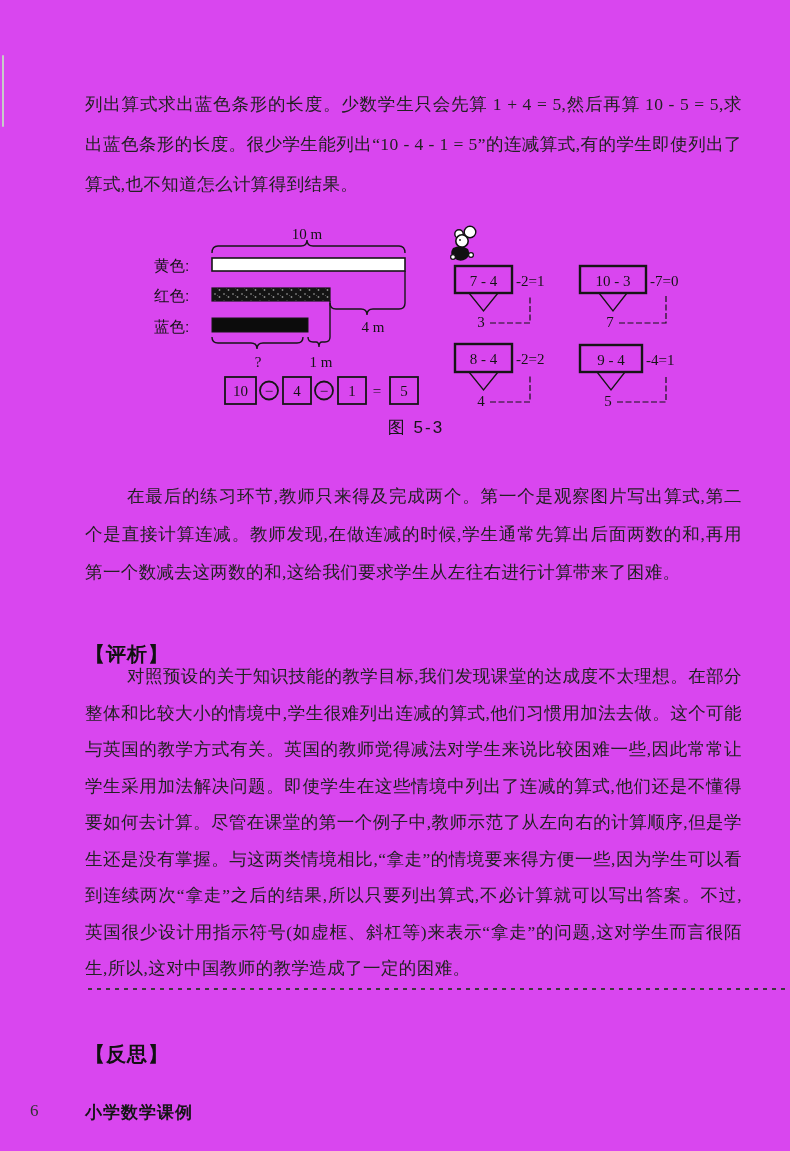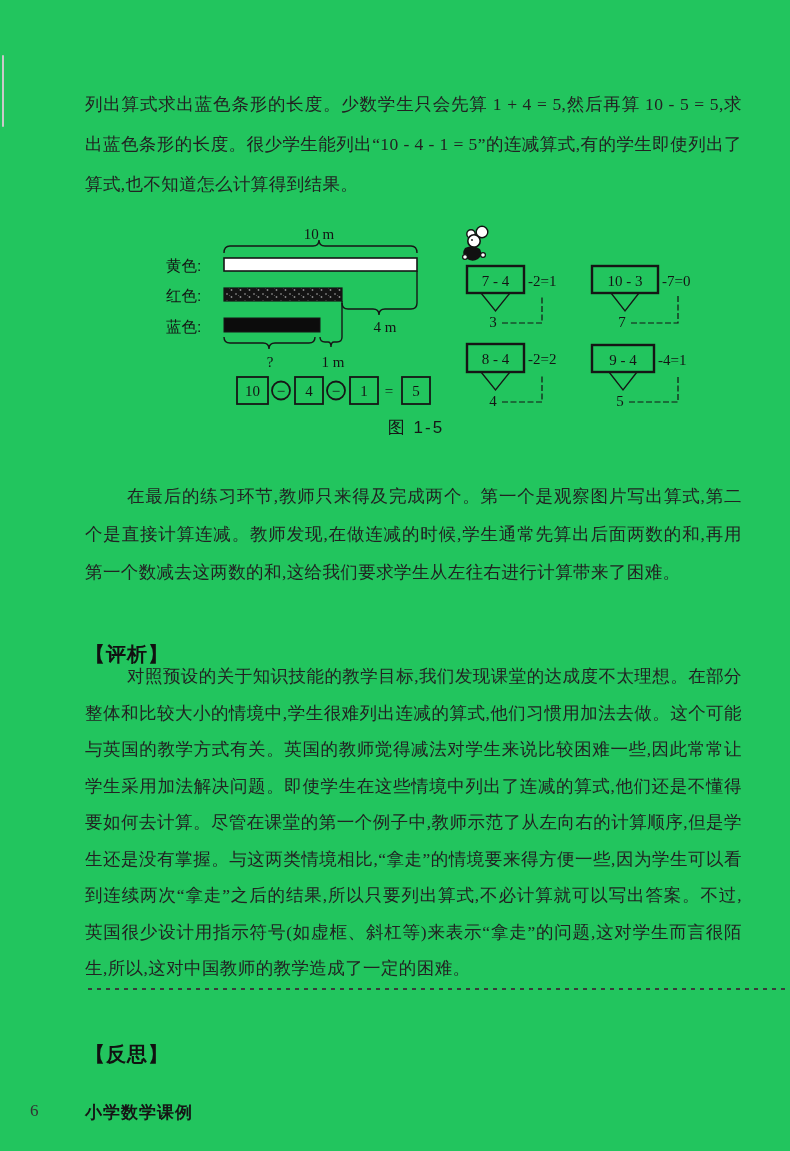--- a/index.html
+++ b/index.html
@@ -1,19 +1,19 @@
 <!DOCTYPE html>
 <html><head>
 <meta charset="utf-8">
 <style>
   html,body{margin:0;padding:0;background:#ffffff;}
   .page{
     position:relative;
     width:790px;height:1151px;
-    background:#22c55e;
+    background:#d946ef;
     overflow:hidden;
     font-family:"Liberation Serif","DejaVu Serif",serif;
     color:#1c1c1c;
   }
   .body-text{
     position:absolute;
     left:85px;width:657px;
     font-size:17.5px;
     line-height:40px;
     text-align:justify;
@@ -22,21 +22,21 @@
   }
   .indent{text-indent:2.4em;}
   .p3{line-height:36.5px;}
   .sec-header{
     position:absolute;left:85px;
     font-family:"Liberation Sans","DejaVu Sans",sans-serif;
     font-weight:bold;
     font-size:20px;color:#111;
     letter-spacing:1px;
   }
-  .fig-wrap{position:absolute;left:90px;top:222px;width:644px;height:192px;}
+  .fig-wrap{position:absolute;left:78px;top:222px;width:644px;height:192px;}
   .fig-caption{
     position:absolute;top:416px;left:0;width:790px;
     text-align:center;
     font-family:"Liberation Sans","DejaVu Sans",sans-serif;
     font-size:17px;color:#161616;
     letter-spacing:2px;
     padding-left:42px;box-sizing:border-box;
   }
   .dashed-divider{
     position:absolute;left:88px;top:988px;width:700px;height:2px;
@@ -171,21 +171,21 @@
         <rect x="502" y="123" width="62" height="27" stroke-width="2.4"></rect>
         <text x="533" y="142.5" text-anchor="middle" class="svg-num" stroke="none" fill="#141414">9 - 4</text>
         <text x="568" y="142.5" class="svg-num" stroke="none" fill="#141414">-4=1</text>
         <path d="M519,150 L533,168 L547,150" stroke-width="1.3"></path>
         <text x="530" y="184" text-anchor="middle" class="svg-num" stroke="none" fill="#141414">5</text>
         <path d="M539,180 H588 V153" stroke-width="1.2" stroke-dasharray="6 2.5"></path>
       </g>
     </svg>
   </div>
 
-  <div class="fig-caption">图 1-5</div>
+  <div class="fig-caption">图 5-3</div>
 
   <div class="body-text indent" style="top:477px;line-height:38px;">在最后的练习环节,教师只来得及完成两个。第一个是观察图片写出算式,第二个是直接计算连减。教师发现,在做连减的时候,学生通常先算出后面两数的和,再用第一个数减去这两数的和,这给我们要求学生从左往右进行计算带来了困难。</div>
 
   <div class="sec-header" style="top:641px;">【评析】</div>
   <div class="body-text indent p3" style="top:658px;">对照预设的关于知识技能的教学目标,我们发现课堂的达成度不太理想。在部分整体和比较大小的情境中,学生很难列出连减的算式,他们习惯用加法去做。这个可能与英国的教学方式有关。英国的教师觉得减法对学生来说比较困难一些,因此常常让学生采用加法解决问题。即使学生在这些情境中列出了连减的算式,他们还是不懂得要如何去计算。尽管在课堂的第一个例子中,教师示范了从左向右的计算顺序,但是学生还是没有掌握。与这两类情境相比,“拿走”的情境要来得方便一些,因为学生可以看到连续两次“拿走”之后的结果,所以只要列出算式,不必计算就可以写出答案。不过,英国很少设计用指示符号(如虚框、斜杠等)来表示“拿走”的问题,这对学生而言很陌生,所以,这对中国教师的教学造成了一定的困难。</div>
 
   <div class="dashed-divider"></div>
 
   <div class="sec-header" style="top:1018px;margin-top:23px;">【反思】</div>
 

